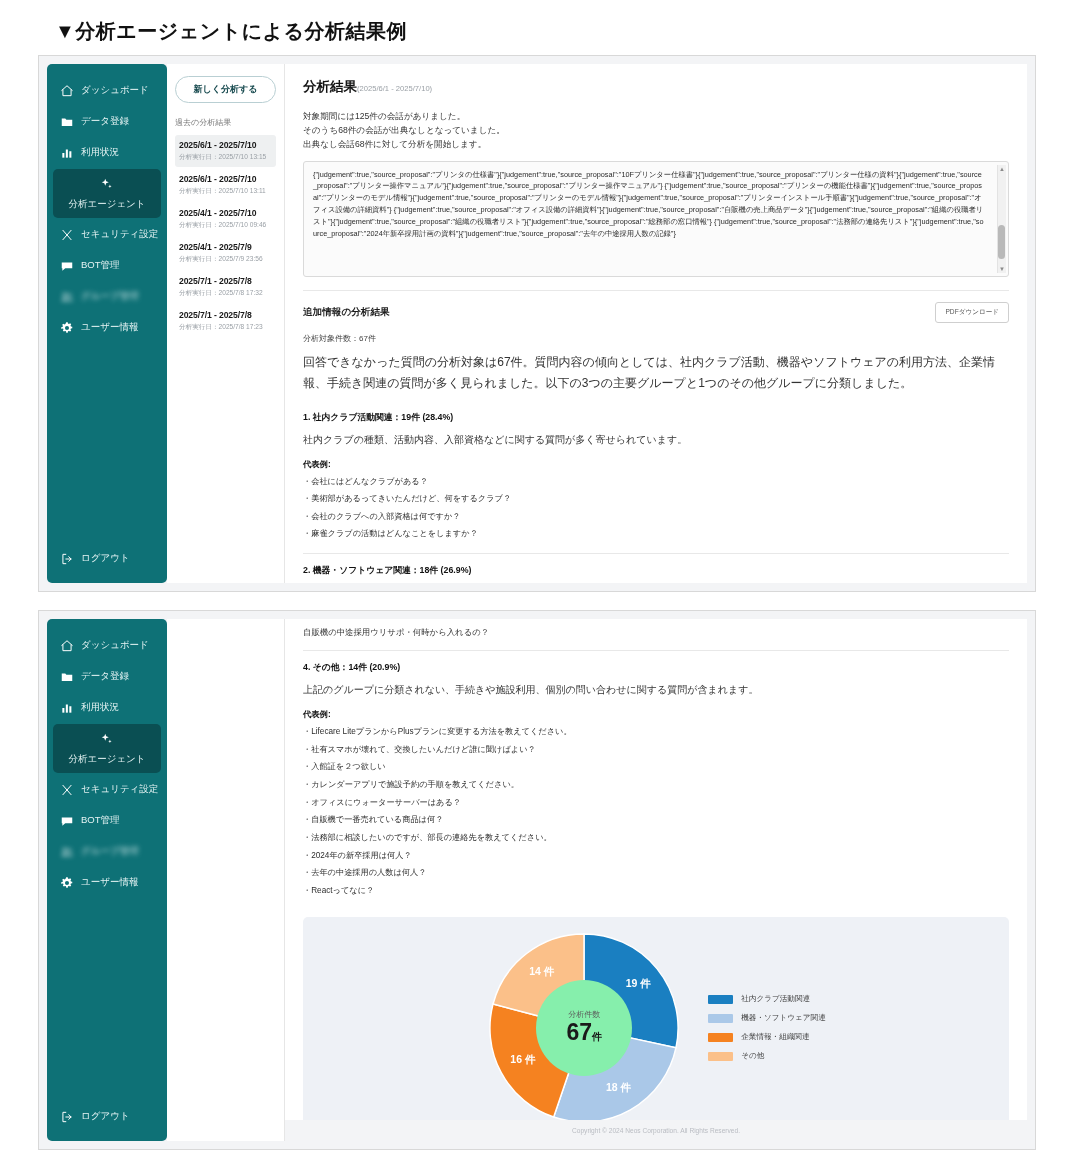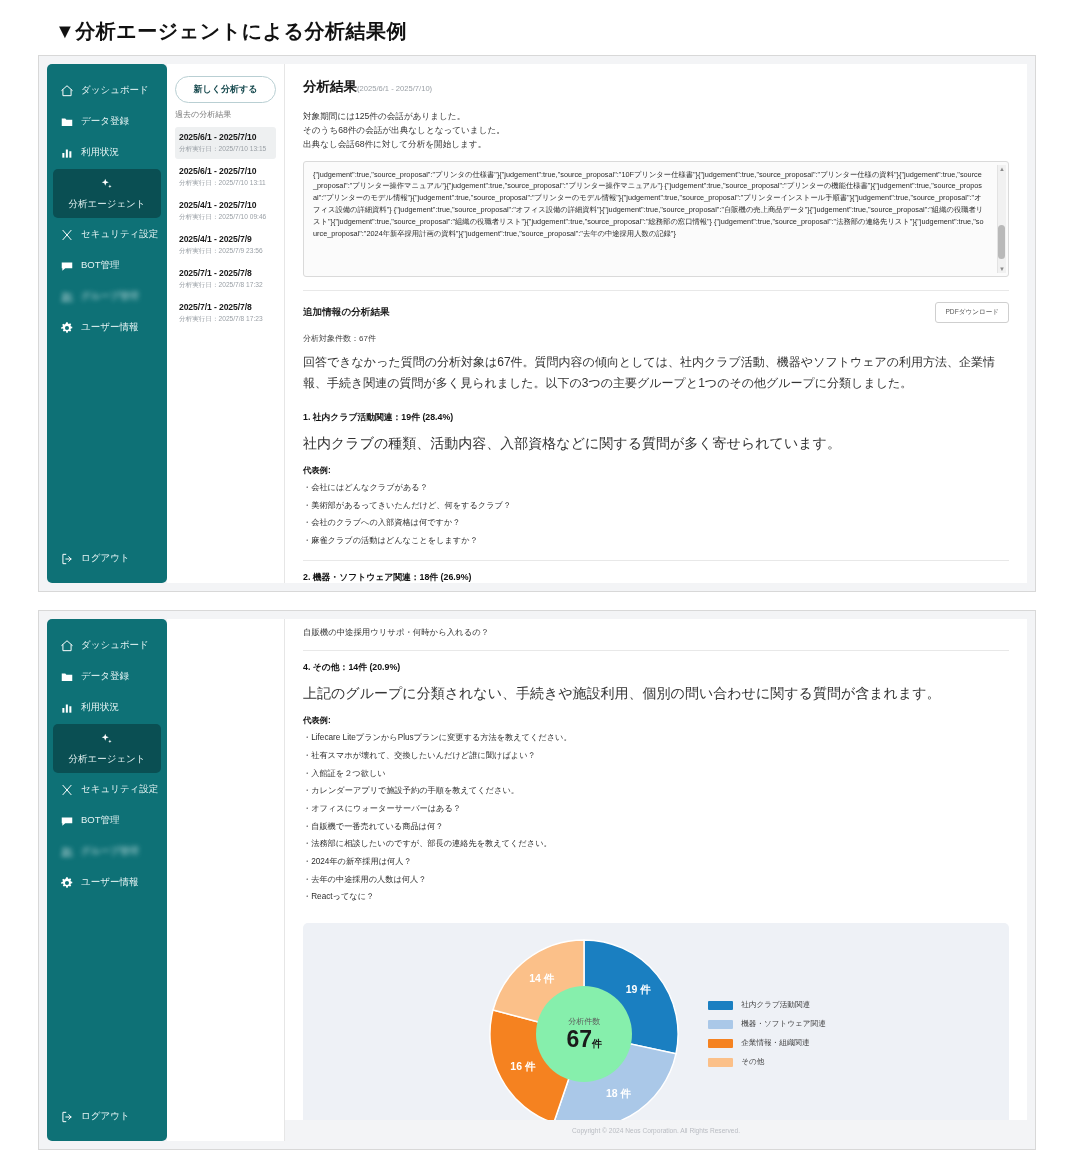--- a/index.html
+++ b/index.html
@@ -68,21 +68,21 @@
   }
   .new-analysis-btn {
     display: block; width: 100%;
     border: 1px solid #b9cfd3;
     border-radius: 14px;
     background: #ffffff;
     color: #16494e;
     font-size: 9px; font-weight: bold;
     padding: 6px 2px;
     text-align: center;
-    margin-bottom: 6px;
+    margin-bottom: 14px;
   }
   .history-label { font-size: 8px; color: #777; margin-bottom: 7px; }
   .hist-item { padding: 5px 4px; margin-bottom: 2px; border-radius: 3px; }
   .hist-item.active { background: #eef0f1; }
   .hist-range { font-size: 8.6px; font-weight: bold; color: #1a1a1a; letter-spacing: -0.1px; }
   .hist-exec { font-size: 6.6px; color: #9aa0a6; margin-top: 3px; filter: blur(0.45px); }
 
   
   .main {
     flex: 1 1 auto;
@@ -126,21 +126,21 @@
   .section-title { font-size: 9.6px; font-weight: bold; color: #1c1c1c; }
   .pdf-btn {
     border: 1px solid #cfcfcf; border-radius: 3px; background: #fff;
     font-size: 6.6px; color: #555; padding: 5px 9px; white-space: nowrap;
   }
   .meta-line { font-size: 8px; color: #444; margin-top: 10px; }
   .body-par { font-size: 12px; line-height: 1.75; color: #333; margin-top: 8px; }
 
   .group { margin-top: 18px; }
   .group-title { font-size: 8.8px; font-weight: bold; color: #111; }
-  .group-desc { font-size: 14px; color: #333; margin-top: 8px; line-height: 1.6; }
+  .group-desc { font-size: 10px; color: #333; margin-top: 8px; line-height: 1.6; }
   .examples-label { font-size: 8.3px; font-weight: bold; color: #111; margin-top: 11px; }
   .ex { font-size: 8.2px; color: #2d2d2d; margin-top: 7px; line-height: 1.3; }
 
   
   .clip-top { margin-top: -6px; height: 10px; overflow: hidden; }
   .clip-top p { font-size: 8.4px; color: #333; }
 
   .chart-card {
     margin-top: 20px;
     background: #eef1f6;

